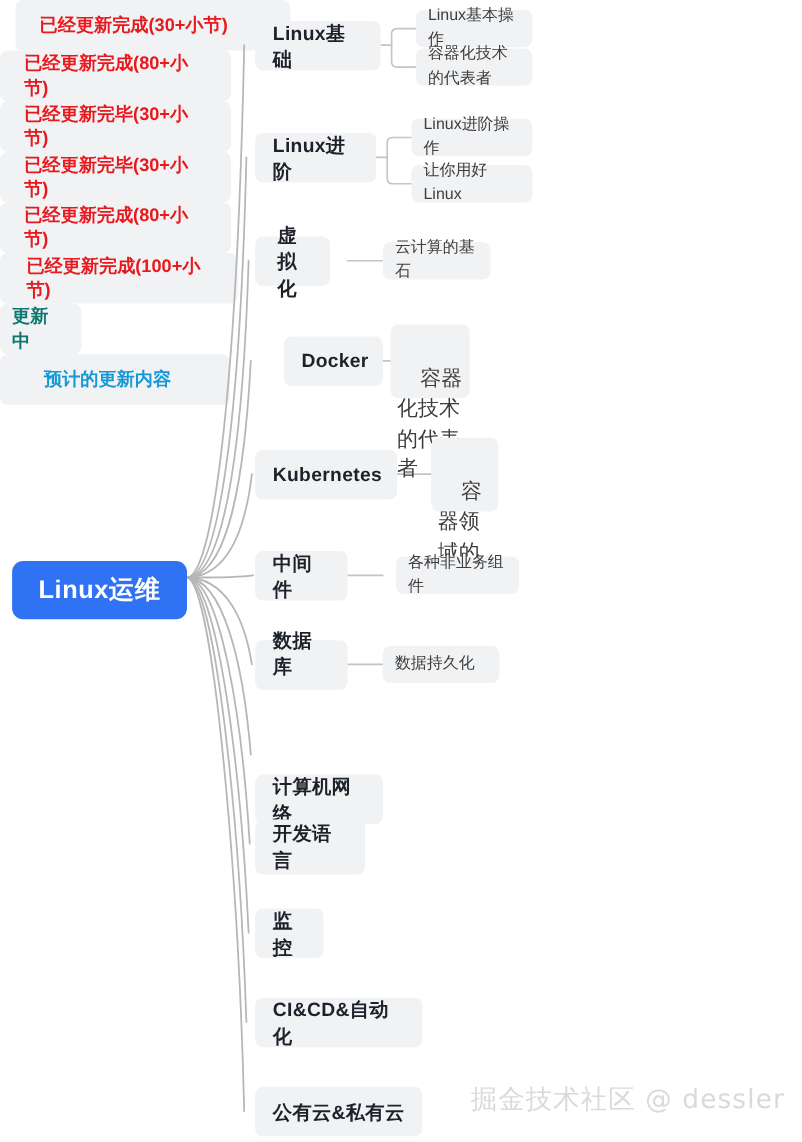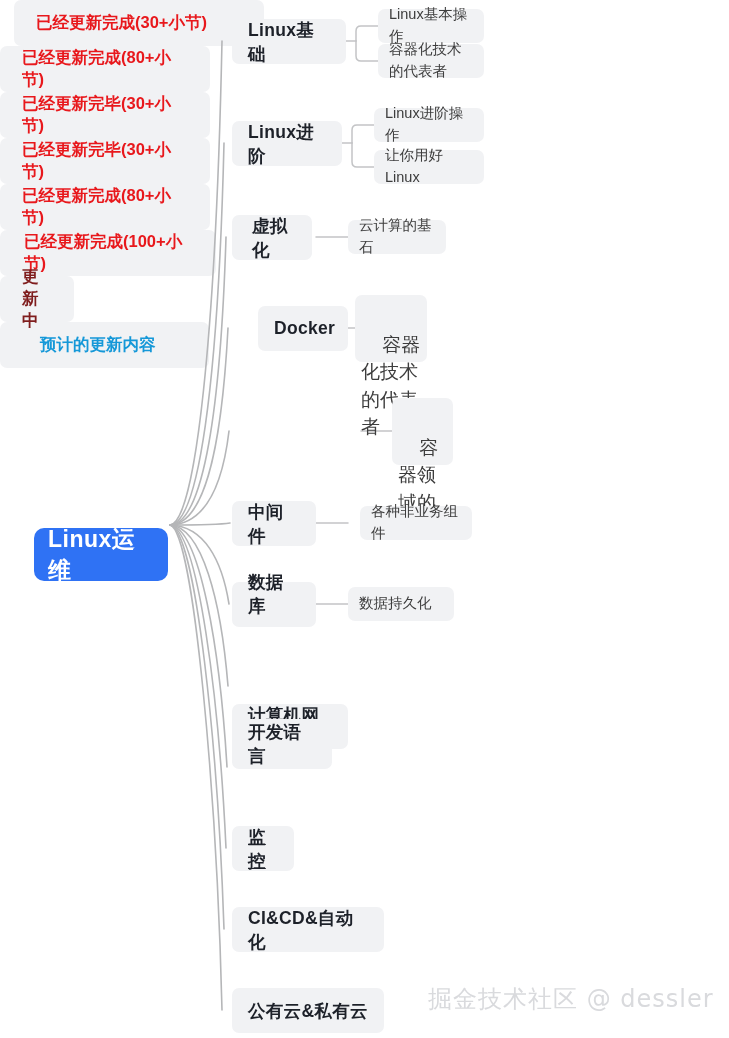--- a/index.html
+++ b/index.html
@@ -66,21 +66,21 @@
   .status {
     background: #f1f2f4;
     border-radius: 7px;
     font-size: 16.5px;
     font-weight: bold;
     padding: 13px 22px;
     display: flex;
     align-items: center;
   }
   .status.red   { color: #e8181c; }
-  .status.black { color: #7f1d1d; font-weight: bold; }
+  .status.black { color: #0f766e; font-weight: bold; padding-left: 11px; }
   .status.blue  { color: #1598d8; }
 
   .watermark {
     position: absolute;
     color: #d9dadd;
     font-size: 24px;
     letter-spacing: 1px;
     white-space: nowrap;
     font-family: "DejaVu Sans", sans-serif;
   }
@@ -118,21 +118,21 @@
       <path d="M352,143 L352,162 Q352,167 357,167 L374,167"></path>
 
       <path d="M316,237 L348,237"></path>
       <path d="M322,328 L355,328"></path>
       <path d="M361,431 L392,431"></path>
       <path d="M316,523 L348,523"></path>
       <path d="M316,604 L348,604"></path>
     </g>
   </svg>
 
-  <div class="node root" style="left:11px; top:528px; width:134px; height:53px;margin-left:23px;">
+  <div class="node root" style="left:11px; top:510px; width:159px; height:53px;">
     <span>Linux运维</span>
   </div>
 
   <div class="node branch" style="left:232px; top:19px; width:114px; height:45px;">
     <span>Linux基础</span>
   </div>
   <div class="node leaf" style="left:378px; top:9px; width:106px; height:34px;">
     <span>Linux基本操作</span>
   </div>
   <div class="node leaf" style="left:378px; top:44px; width:106px; height:34px;">
@@ -148,40 +148,43 @@
   <div class="node leaf" style="left:374px; top:108px; width:110px; height:34px;">
     <span>Linux进阶操作</span>
   </div>
   <div class="node leaf" style="left:374px; top:150px; width:110px; height:34px;">
     <span>让你用好Linux</span>
   </div>
   <div class="status red" style="left:533px; top:133px; width:210px; height:46px;">
     <span>已经更新完成(80+小节)</span>
   </div>
 
-  <div class="node branch" style="left:232px; top:215px; width:80px; height:45px;padding-left:20px;">
+  <div class="node branch" style="left:232px; top:215px; width:68px; height:45px;padding-left:20px;">
     <span>虚拟化</span>
   </div>
   <div class="node leaf" style="left:348px; top:220px; width:98px; height:34px;">
     <span>云计算的基石</span>
   </div>
   <div class="status red" style="left:533px; top:214px; width:210px; height:46px;">
     <span>已经更新完毕(30+小节)</span>
   </div>
 
   <div class="node branch" style="left:232px; top:306px; width:90px; height:45px;margin-left:26px;">
     <span>Docker</span>
   </div>
   <div class="node leaf narrow" style="left:355px; top:295px; width:72px; height:67px;">
     <span>容器化技术的代表者</span>
   </div>
   <div class="status red" style="left:533px; top:305px; width:210px; height:46px;">
     <span>已经更新完毕(30+小节)</span>
   </div>
 
+  <div class="node branch" style="left:232px; top:409px; width:129px; height:45px;">
+    <span>Kubernetes</span>
+  </div>
   <div class="node leaf narrow" style="left:392px; top:398px; width:61px; height:67px;">
     <span>容器领域的王者</span>
   </div>
   <div class="status red" style="left:526px; top:408px; width:210px; height:46px;">
     <span>已经更新完成(80+小节)</span>
   </div>
 
   <div class="node branch" style="left:232px; top:501px; width:84px; height:45px;">
     <span>中间件</span>
   </div>
@@ -199,21 +202,21 @@
     <span>数据持久化</span>
   </div>
   <div class="status black" style="left:537px; top:582px; width:74px; height:46px; justify-content:center;">
     <span>更新中</span>
   </div>
 
   <div class="node branch" style="left:232px; top:664px; width:116px; height:45px;margin-top:40px;">
     <span>计算机网络</span>
   </div>
 
-  <div class="node branch" style="left:232px; top:719px; width:100px; height:50px;">
+  <div class="node branch" style="left:232px; top:745px; width:100px; height:50px;">
     <span>开发语言</span>
   </div>
   <div class="status blue" style="left:511px; top:751px; width:209px; height:46px;padding-left:40px;">
     <span>预计的更新内容</span>
   </div>
 
   <div class="node branch" style="left:232px; top:826px; width:62px; height:45px;text-decoration:underline;">
     <span>监控</span>
   </div>
 

